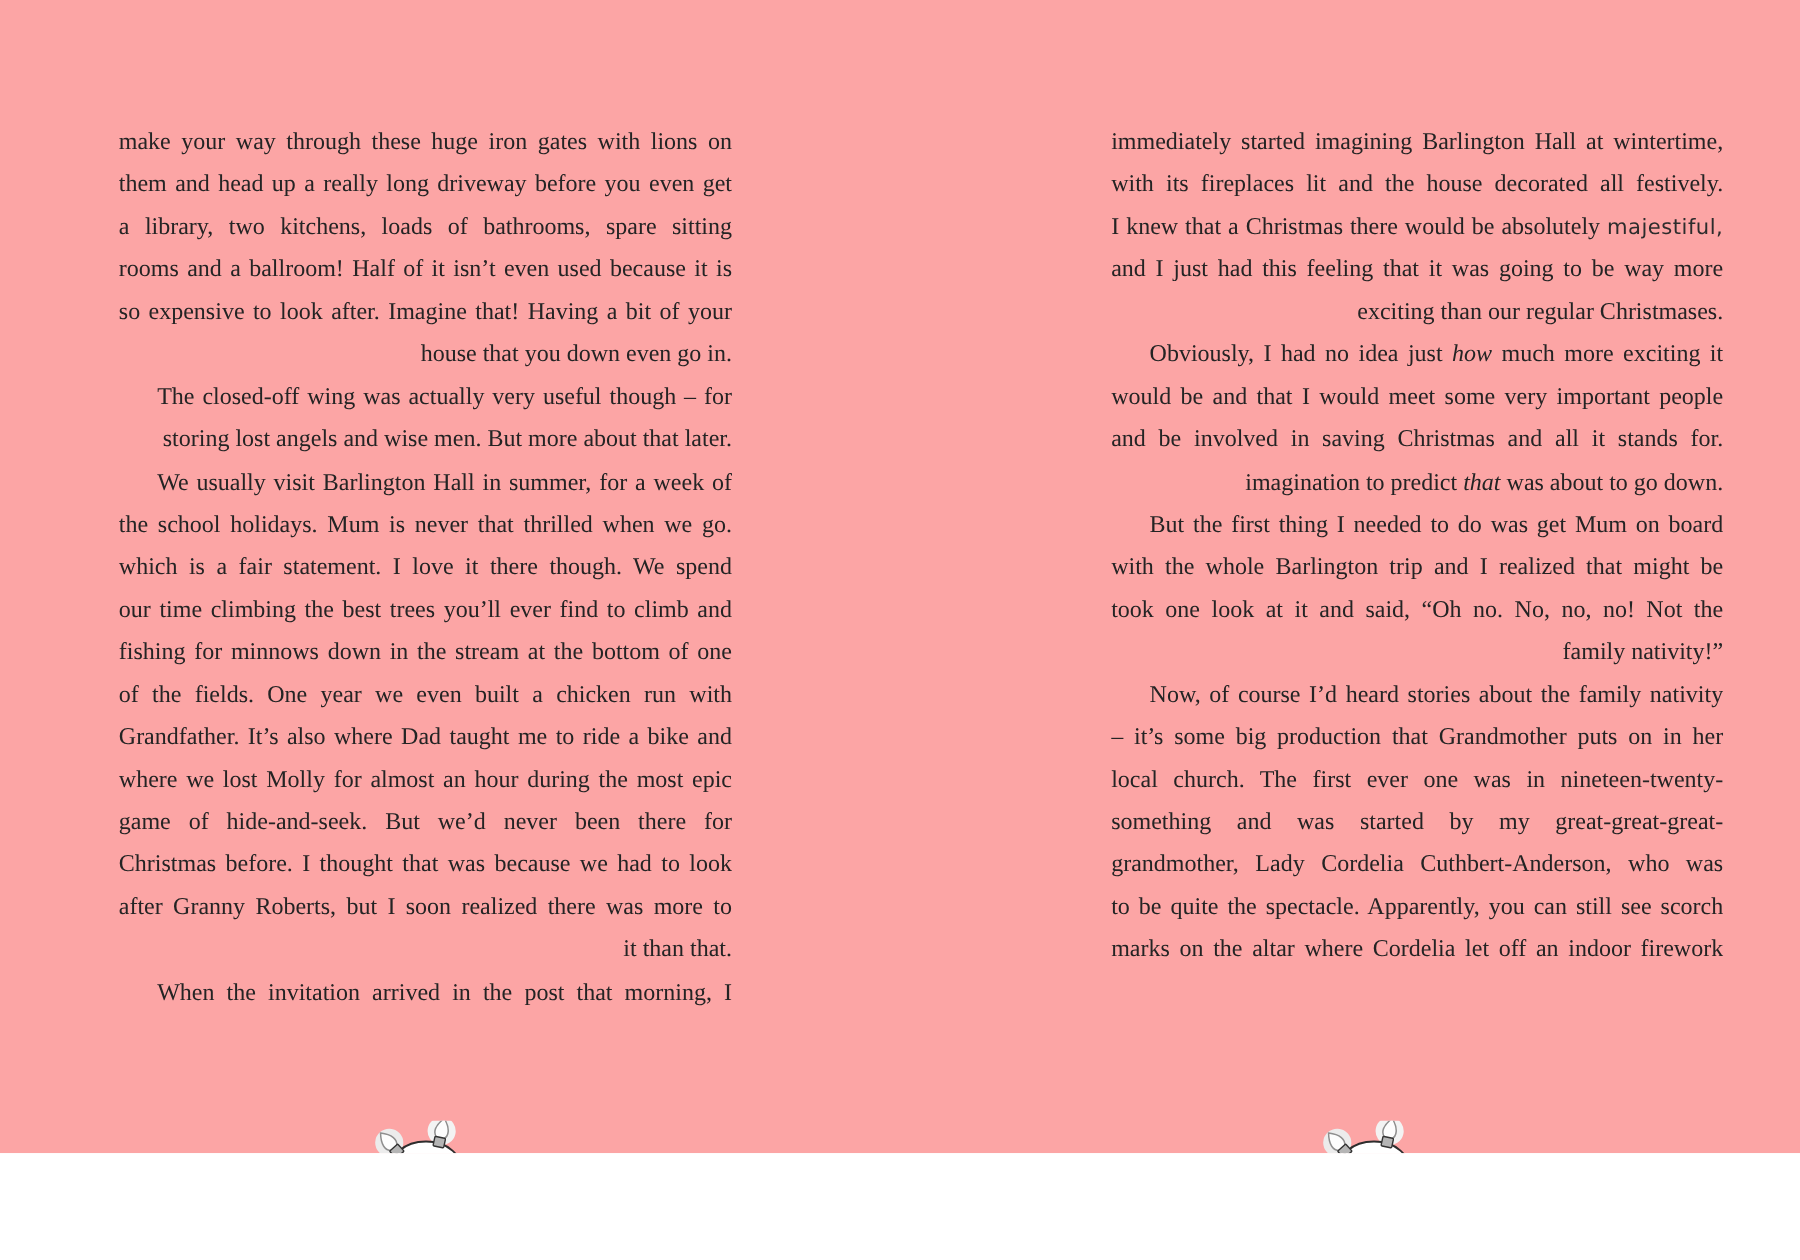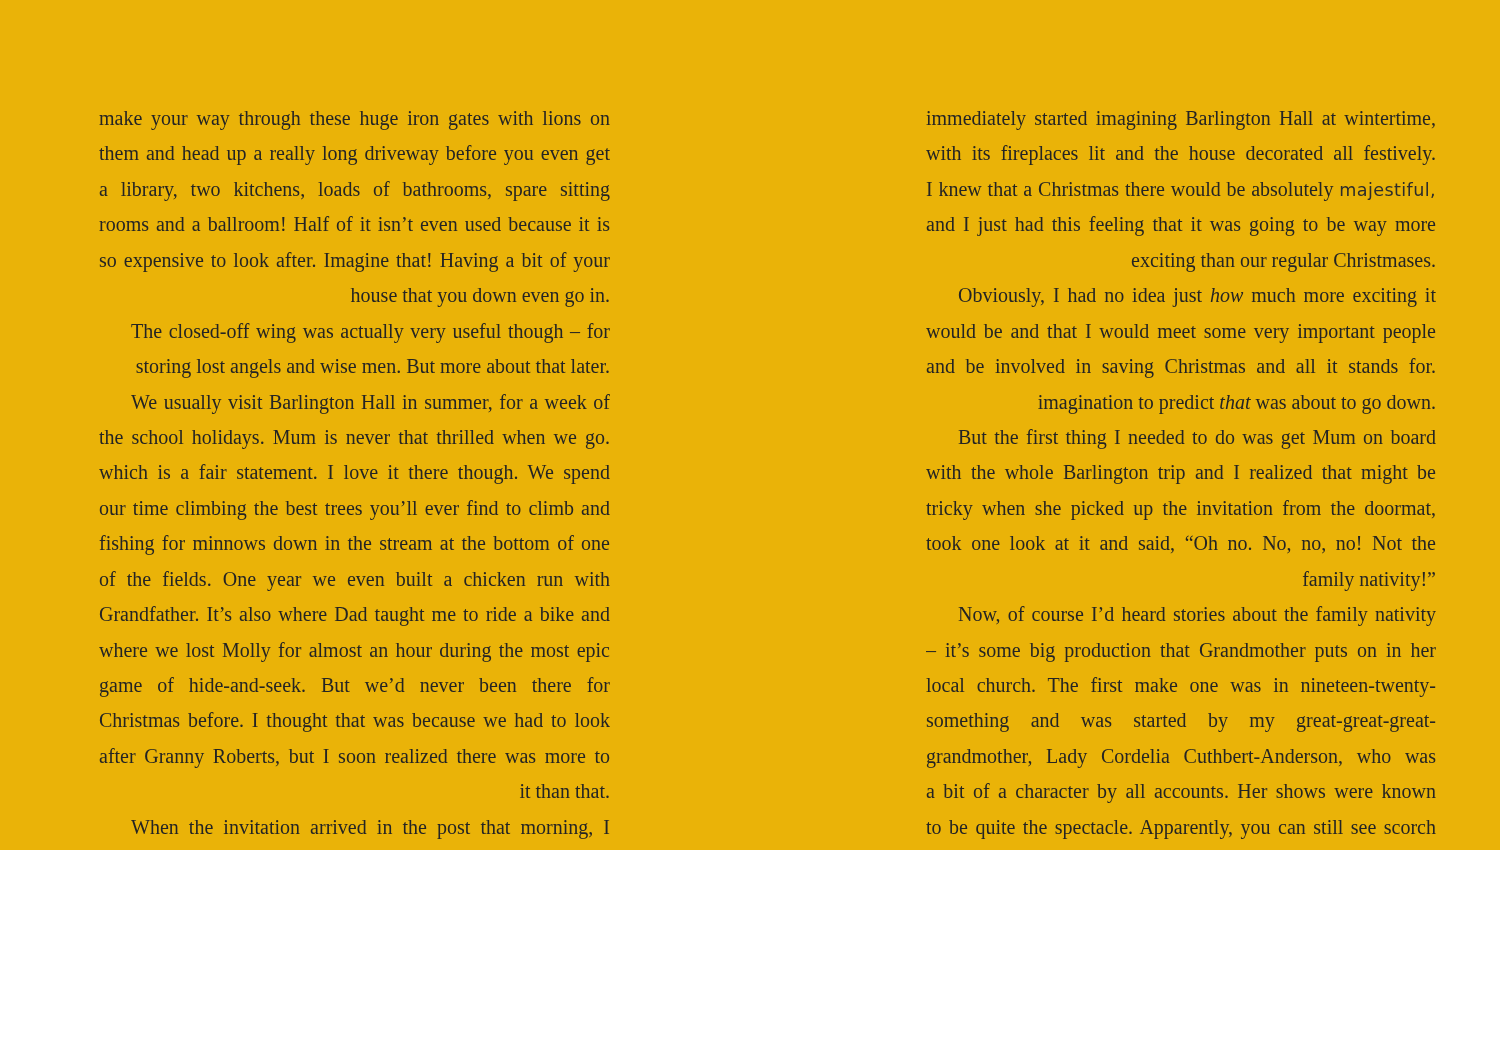--- a/index.html
+++ b/index.html
@@ -1,20 +1,20 @@
 <!DOCTYPE html>
 <html><head>
 <meta charset="utf-8">
 <style>
   html, body { margin: 0; padding: 0; background: #ffffff; }
   #canvas {
     position: relative;
     width: 1500px;
-    height: 850px;
-    background: #eab308;
+    height: 961px;
+    background: #fca5a5;
     overflow: hidden;
     font-family: "Liberation Serif", serif;
     color: #242424;
   }
   .page-text {
     position: absolute;
     top: 101px;
     width: 511px;
     font-size: 20px;
   }
@@ -101,29 +101,27 @@
       <div class="line"><span>with its fireplaces lit and the house decorated all festively.</span></div>
       <div class="line"><span>I knew that a Christmas there would be absolutely </span><span class="seg-hand">majestiful,</span></div>
       <div class="line"><span>and I just had this feeling that it was going to be way more</span></div>
       <div class="line par-end"><span>exciting than our regular Christmases.</span></div>
       <div class="line indent"><span>Obviously, I had no idea just </span><span class="seg-i">how</span><span> much more exciting it</span></div>
       <div class="line"><span>would be and that I would meet some very important people</span></div>
       <div class="line"><span>and be involved in saving Christmas and all it stands for.</span></div>
       <div class="line par-end"><span>imagination to predict </span><span class="seg-i">that</span><span> was about to go down.</span></div>
       <div class="line indent"><span>But the first thing I needed to do was get Mum on board</span></div>
       <div class="line"><span>with the whole Barlington trip and I realized that might be</span></div>
-      <div class="line"><span>tricky when she picked up the invitation from the doormat,</span></div>
       <div class="line"><span>took one look at it and said, “Oh no. No, no, no! Not the</span></div>
       <div class="line par-end"><span>family nativity!”</span></div>
       <div class="line indent"><span>Now, of course I’d heard stories about the family nativity</span></div>
       <div class="line"><span>– it’s some big production that Grandmother puts on in her</span></div>
-      <div class="line"><span>local church. The first make one was in nineteen-twenty-</span></div>
+      <div class="line"><span>local church. The first ever one was in nineteen-twenty-</span></div>
       <div class="line"><span>something and was started by my great-great-great-</span></div>
       <div class="line"><span>grandmother, Lady Cordelia Cuthbert-Anderson, who was</span></div>
-      <div class="line"><span>a bit of a character by all accounts. Her shows were known</span></div>
       <div class="line"><span>to be quite the spectacle. Apparently, you can still see scorch</span></div>
       <div class="line"><span>marks on the altar where Cordelia let off an indoor firework</span></div>
     </div>
 
   <svg class="ornament left" viewBox="0 0 200 130" aria-hidden="true">
     <defs>
       <g id="glowdef">
           <circle cx="0" cy="-12" r="13"></circle>
         </g>
       <g id="lampdef">

